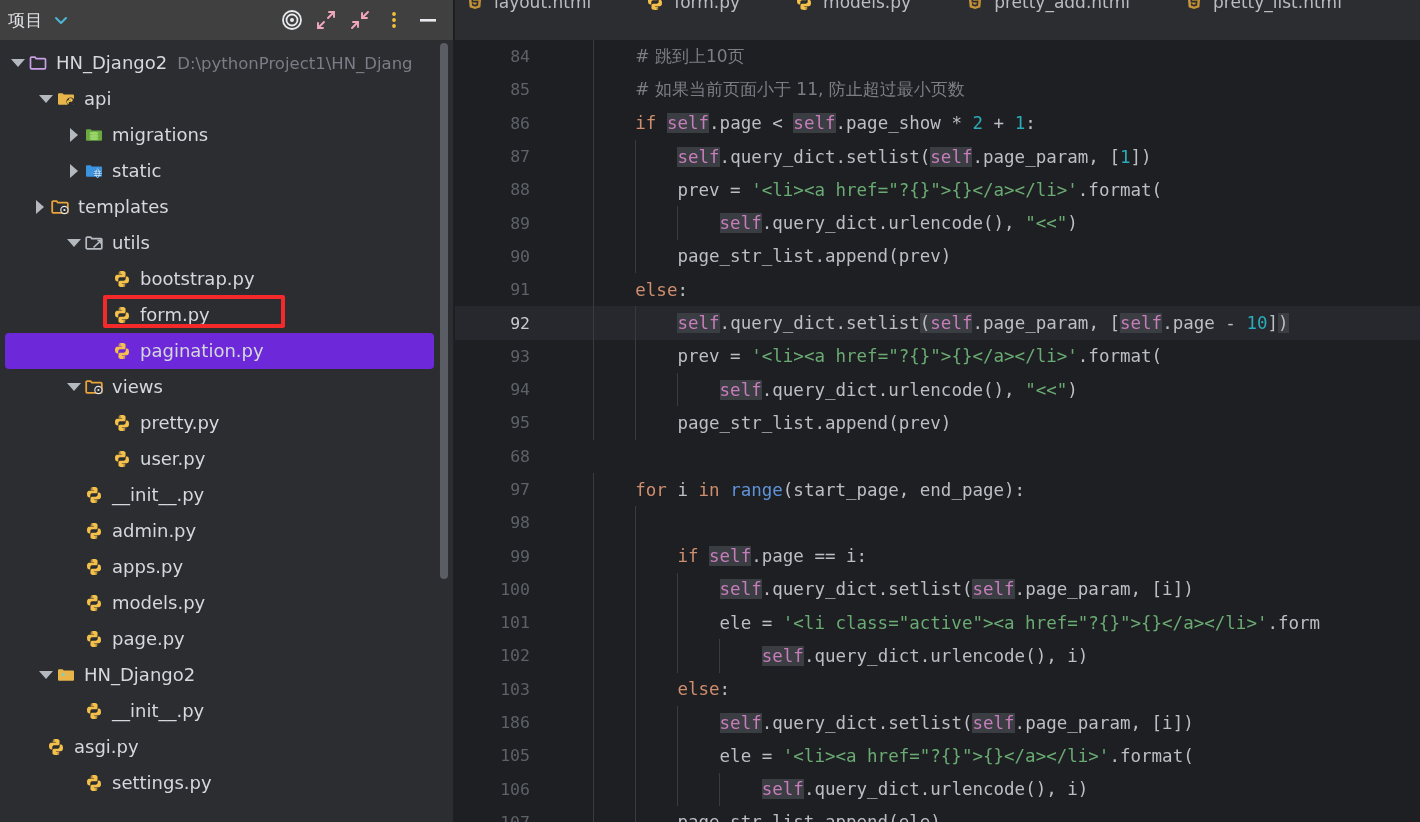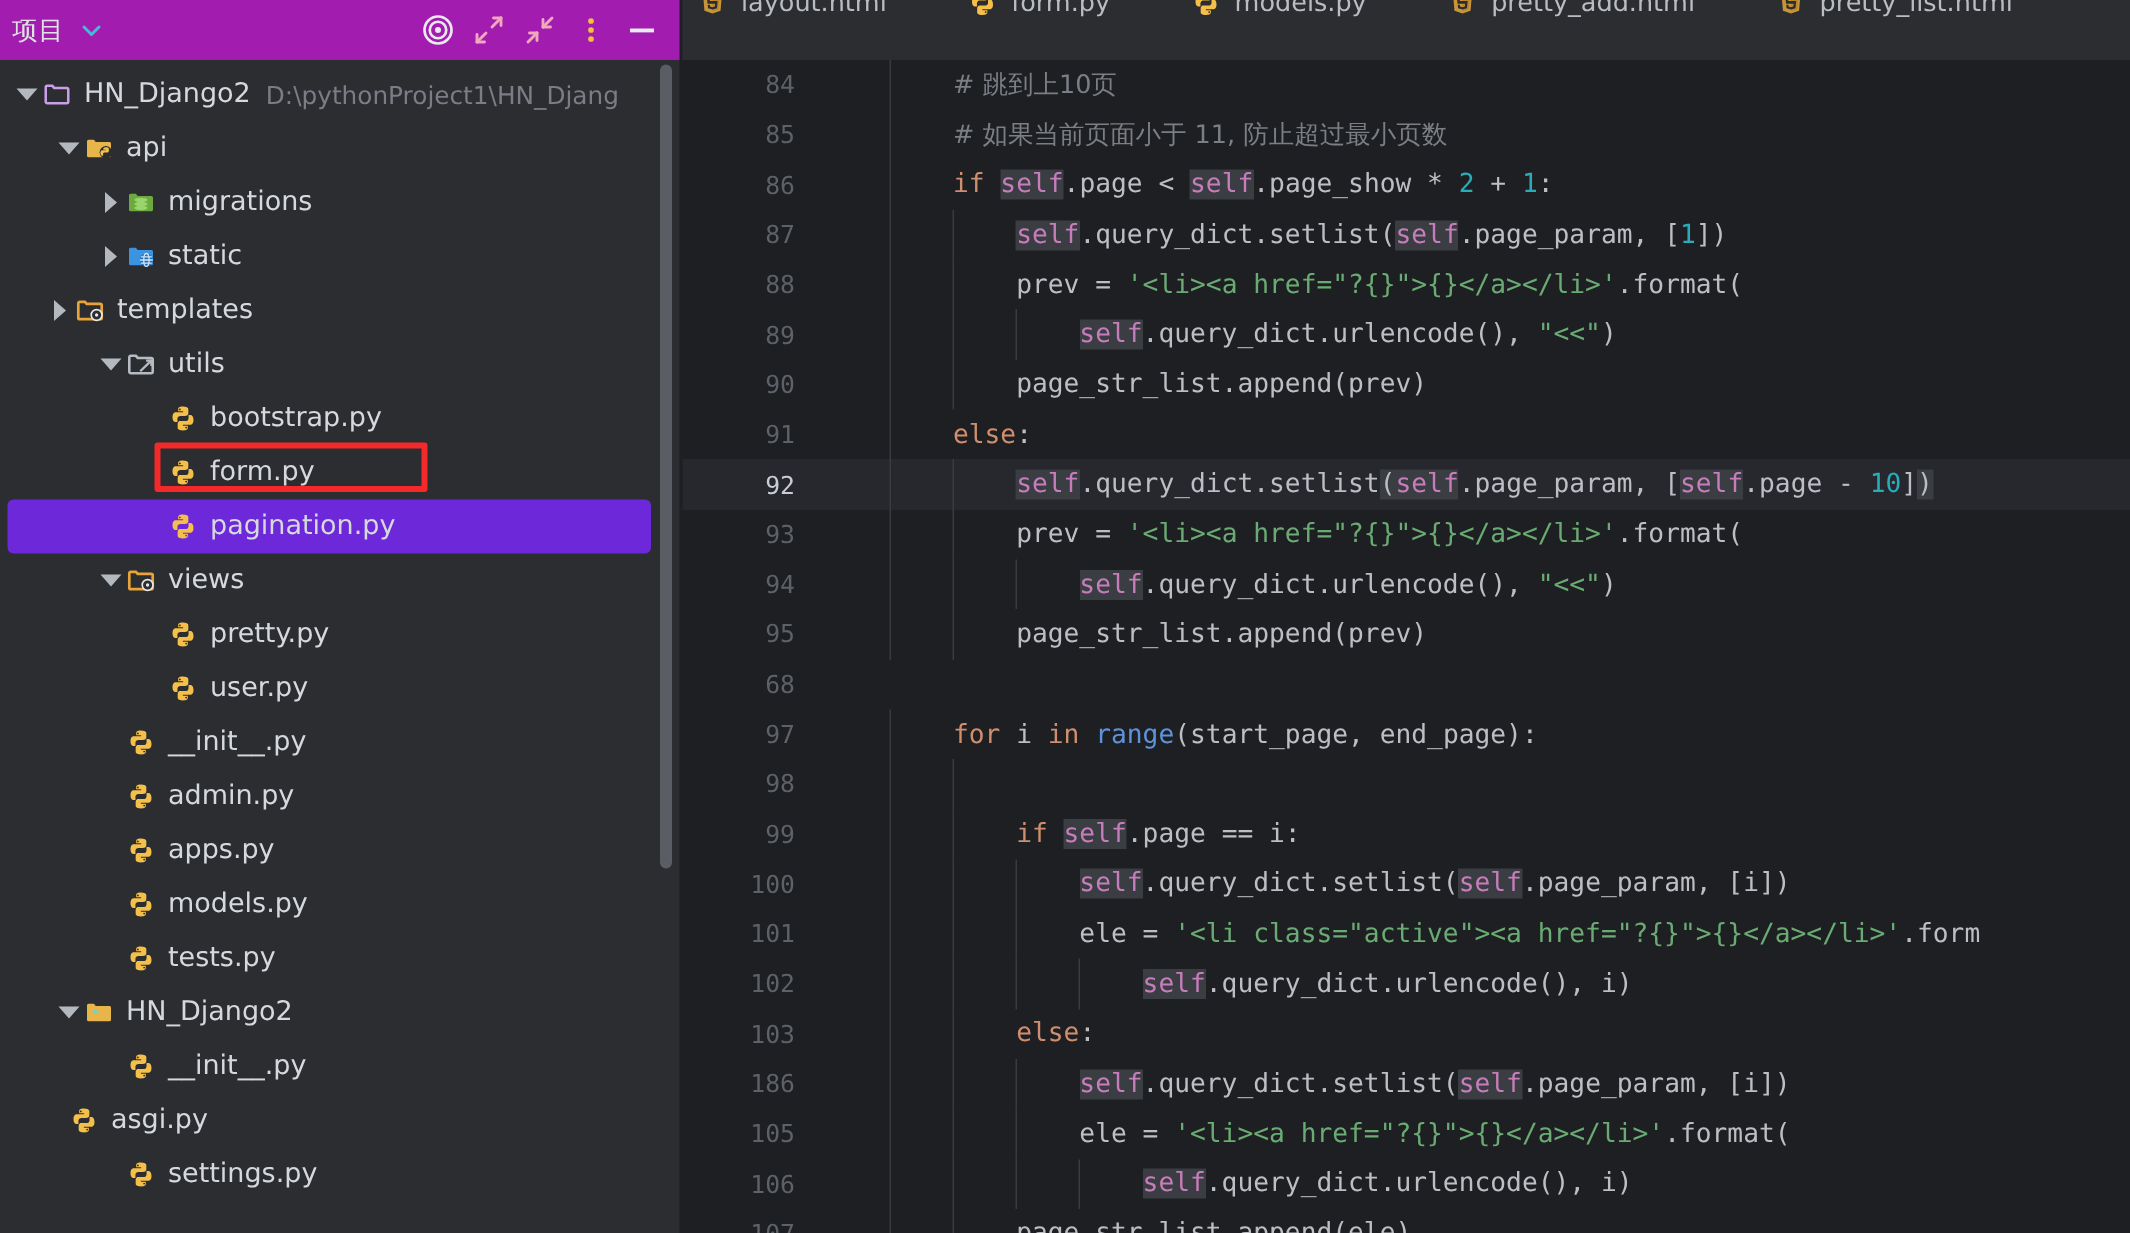--- a/index.html
+++ b/index.html
@@ -14,21 +14,21 @@
   .sidebar {
     position:relative;
     width:455px; height:822px;
     background:#2b2d30;
     flex:0 0 455px;
     overflow:hidden;
   }
   .sb-header {
     height:40px; display:flex; align-items:center;
     padding:0 10px 0 8px;
-    background:#a21caf;
+    background:#404040;
   }
   .sb-title {
     font-size:17px; color:#dfe1e5; letter-spacing:.5px;
     font-family:"DejaVu Sans","Liberation Sans",sans-serif;
   }
   .sb-chevron { margin-left:9px; display:flex; align-items:center; }
   .sb-tools { margin-left:auto; display:flex; align-items:center; gap:0px; }
   .tool-btn {
     width:34px; height:30px; display:flex; align-items:center; justify-content:center;
     cursor:pointer;
@@ -342,21 +342,21 @@
           <span class="lbl">models.py</span>
         </div>
         <div class="row" style="padding-left: 65px;">
           <span class="arrow"></span>
           <span class="ico">
             <svg width="20" height="20" viewBox="0 0 20 20">
               <path d="M10 2c-3 0-3.2 1.3-3.2 1.3v1.9h3.3v.6H5.4S3 5.5 3 9s2.1 3.4 2.1 3.4h1.2v-2s-.07-2.1 2-2.1h3.3s1.95.03 1.95-1.9V4S13.9 2 10 2zM7.9 3.3a.62.62 0 110 1.24.62.62 0 010-1.24z" fill="#f5c04a"></path>
               <path d="M10 18c3 0 3.2-1.3 3.2-1.3v-1.9H9.9v-.6h4.7S17 14.5 17 11s-2.1-3.4-2.1-3.4h-1.2v2s.07 2.1-2 2.1h-3.3s-1.95-.03-1.95 1.9V16S6.1 18 10 18zm2.1-1.3a.62.62 0 110-1.24.62.62 0 010 1.24z" fill="#f5c04a"></path>
             </svg>
           </span>
-          <span class="lbl">tests.py</span>
+          <span class="lbl">page.py</span>
         </div>
         <div class="row" style="padding-left: 37px;">
           <span class="arrow">
             <span class="tri-down"></span>
           </span>
           <span class="ico">
             <svg width="20" height="20" viewBox="0 0 20 20">
               <path d="M2 5.2a1 1 0 011-1h3.6l1.2 1.4H17a1 1 0 011 1v8.2a1 1 0 01-1 1H3a1 1 0 01-1-1V5.2z" fill="#e8b54a"></path>
               <circle cx="7.4" cy="9.6" r="1.5" fill="#6fd3cf"></circle>
             </svg>

